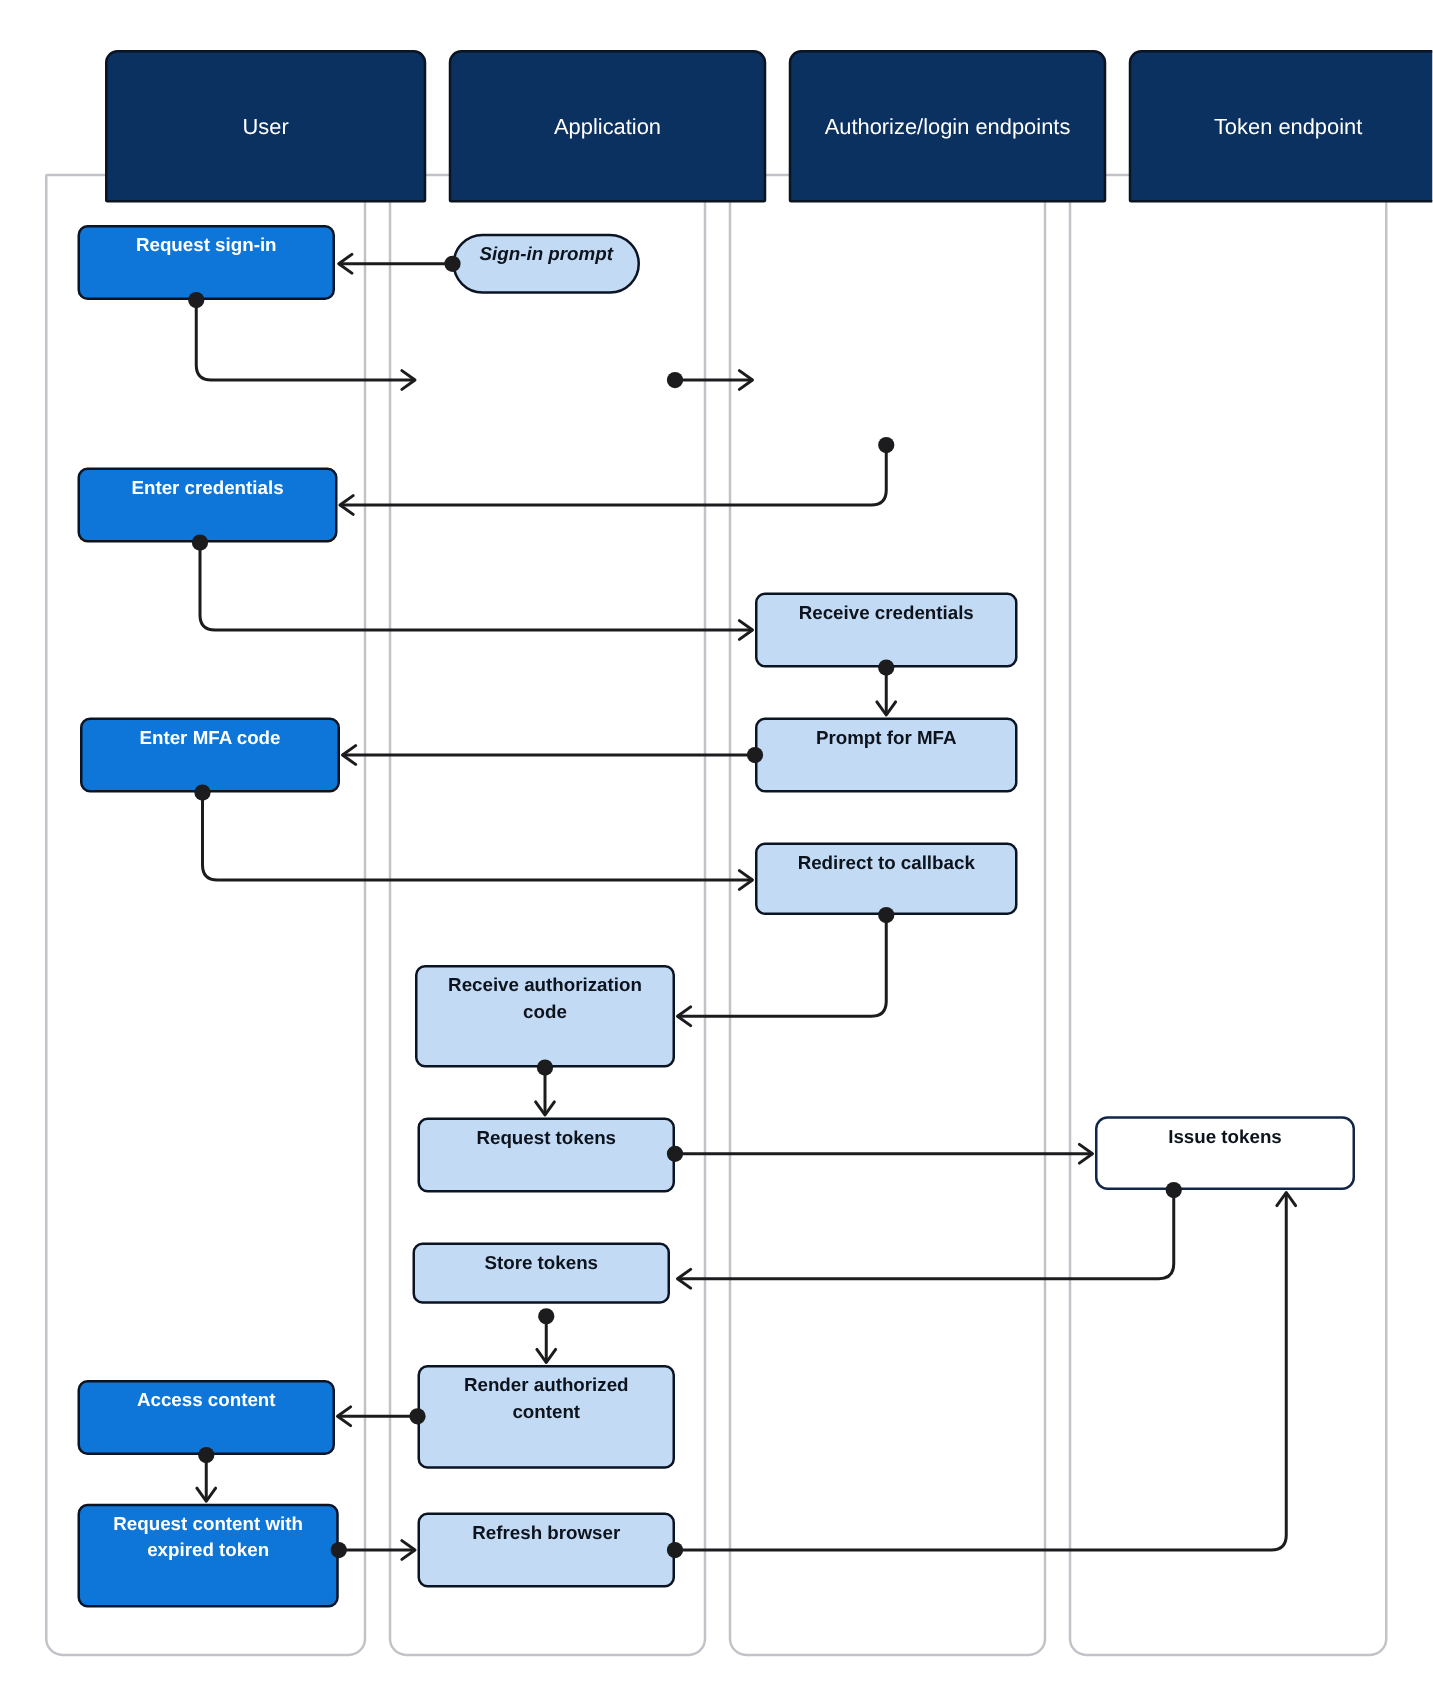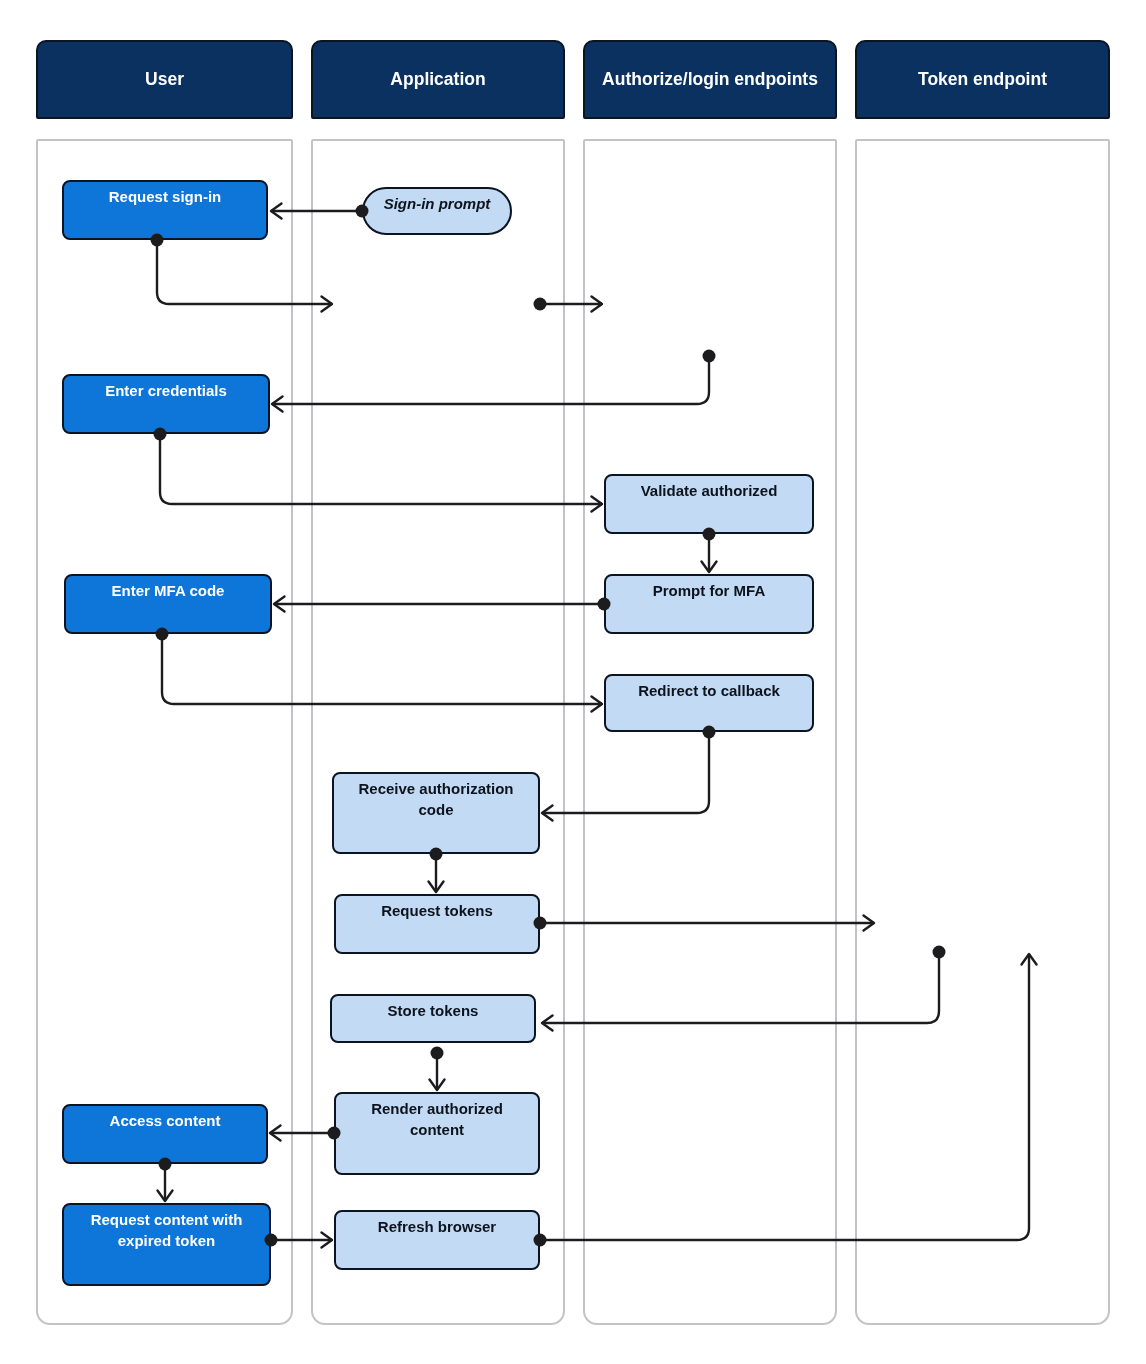--- a/index.html
+++ b/index.html
@@ -11,29 +11,30 @@
     overflow:hidden;
   }
   .lane-body{
     position:absolute;top:139px;height:1186px;
     background:#ffffff;
     border:2px solid var(--lane_border);
     border-radius:2px 2px 14px 14px;
     box-sizing:border-box;
   }
   .lane-header{
-    position:absolute;top:40px;height:79px;
+    position:absolute;top:40px;height:122px;
     background:var(--lane_header_bg);
     border:2px solid var(--node_border);
     border-radius:10px 10px 2px 2px;
     box-sizing:border-box;
     display:flex;align-items:center;justify-content:center;
     color:var(--lane_header_text);
-    font-size:17.5px;font-weight:bold;
+    font-size:17.5px;font-weight:normal;
     text-align:center;
+    margin-left:48px;
   }
   .node{
     position:absolute;
     box-sizing:border-box;
     display:flex;align-items:flex-start;justify-content:center;
     text-align:center;
     font-size:15px;font-weight:bold;line-height:1.4;
     border:2.5px solid var(--node_border);
     border-radius:8px;
     padding:4px 14px;
@@ -76,36 +77,39 @@
   <div class="node user" style="left:62px;top:180px;width:206px;height:60px">
       <span>Request sign-in</span>
     </div>
   <div class="node pill" style="left:362px;top:187px;width:150px;height:48px;padding:4px 8px">
       <span>Sign-in prompt</span>
     </div>
   <div class="node user" style="left:62px;top:374px;width:208px;height:60px">
       <span>Enter credentials</span>
     </div>
   <div class="node app" style="left:604px;top:474px;width:210px;height:60px">
-      <span>Validate authorized</span>
+      <span>Receive credentials</span>
     </div>
   <div class="node user" style="left:64px;top:574px;width:208px;height:60px">
       <span>Enter MFA code</span>
     </div>
   <div class="node app" style="left:604px;top:574px;width:210px;height:60px">
       <span>Prompt for MFA</span>
     </div>
   <div class="node app" style="left:604px;top:674px;width:210px;height:58px">
       <span>Redirect to callback</span>
     </div>
   <div class="node app" style="left:332px;top:772px;width:208px;height:82px">
       <span>Receive authorization code</span>
     </div>
   <div class="node app" style="left:334px;top:894px;width:206px;height:60px">
       <span>Request tokens</span>
+    </div>
+  <div class="node plain" style="left:876px;top:893px;width:208px;height:59px">
+      <span>Issue tokens</span>
     </div>
   <div class="node app" style="left:330px;top:994px;width:206px;height:49px">
       <span>Store tokens</span>
     </div>
   <div class="node app" style="left:334px;top:1092px;width:206px;height:83px">
       <span>Render authorized content</span>
     </div>
   <div class="node user" style="left:62px;top:1104px;width:206px;height:60px">
       <span>Access content</span>
     </div>

